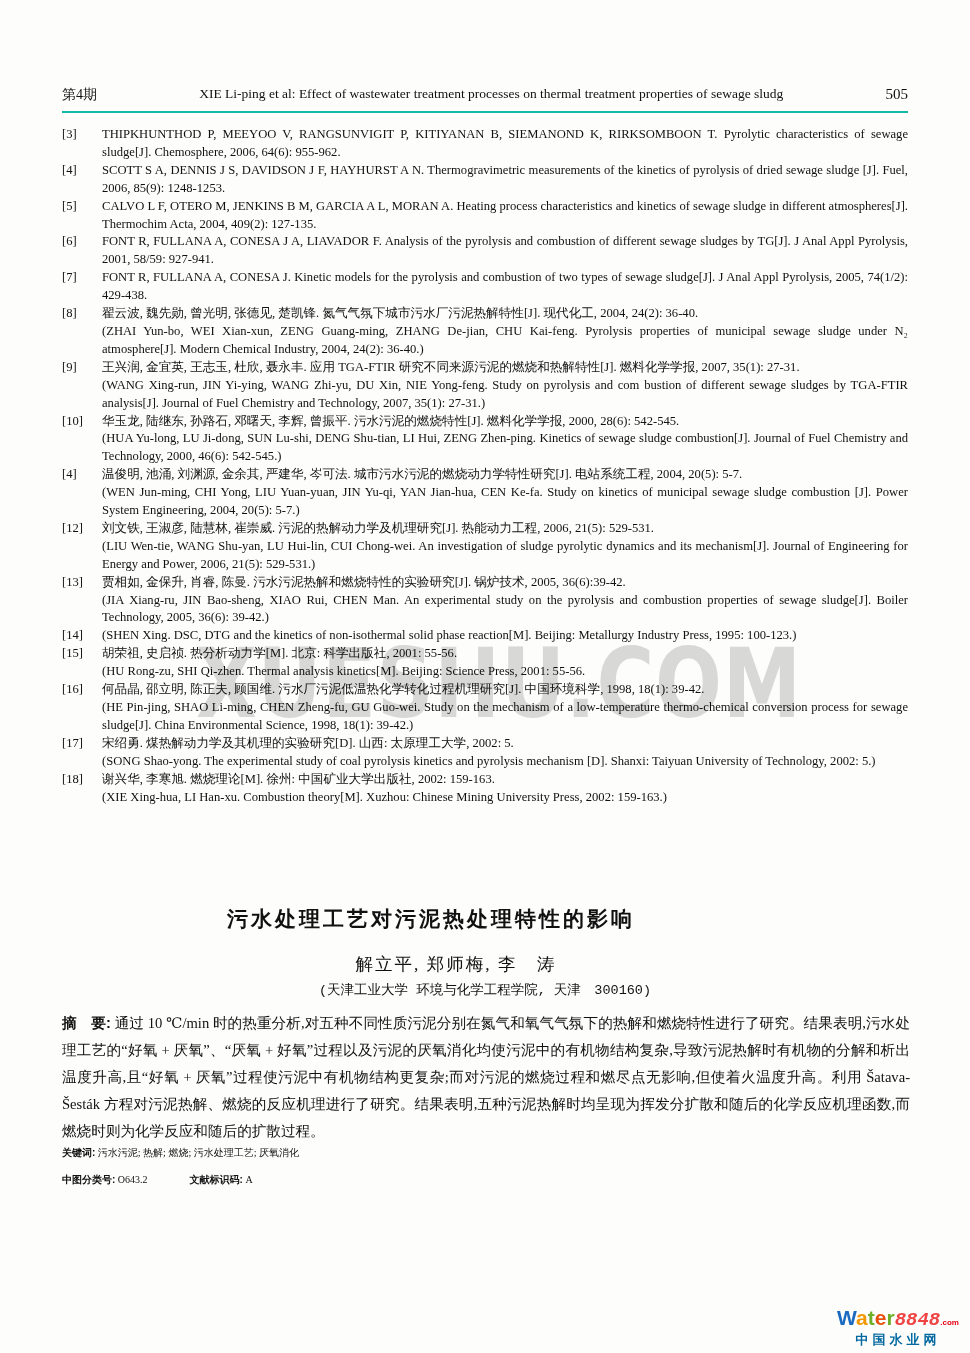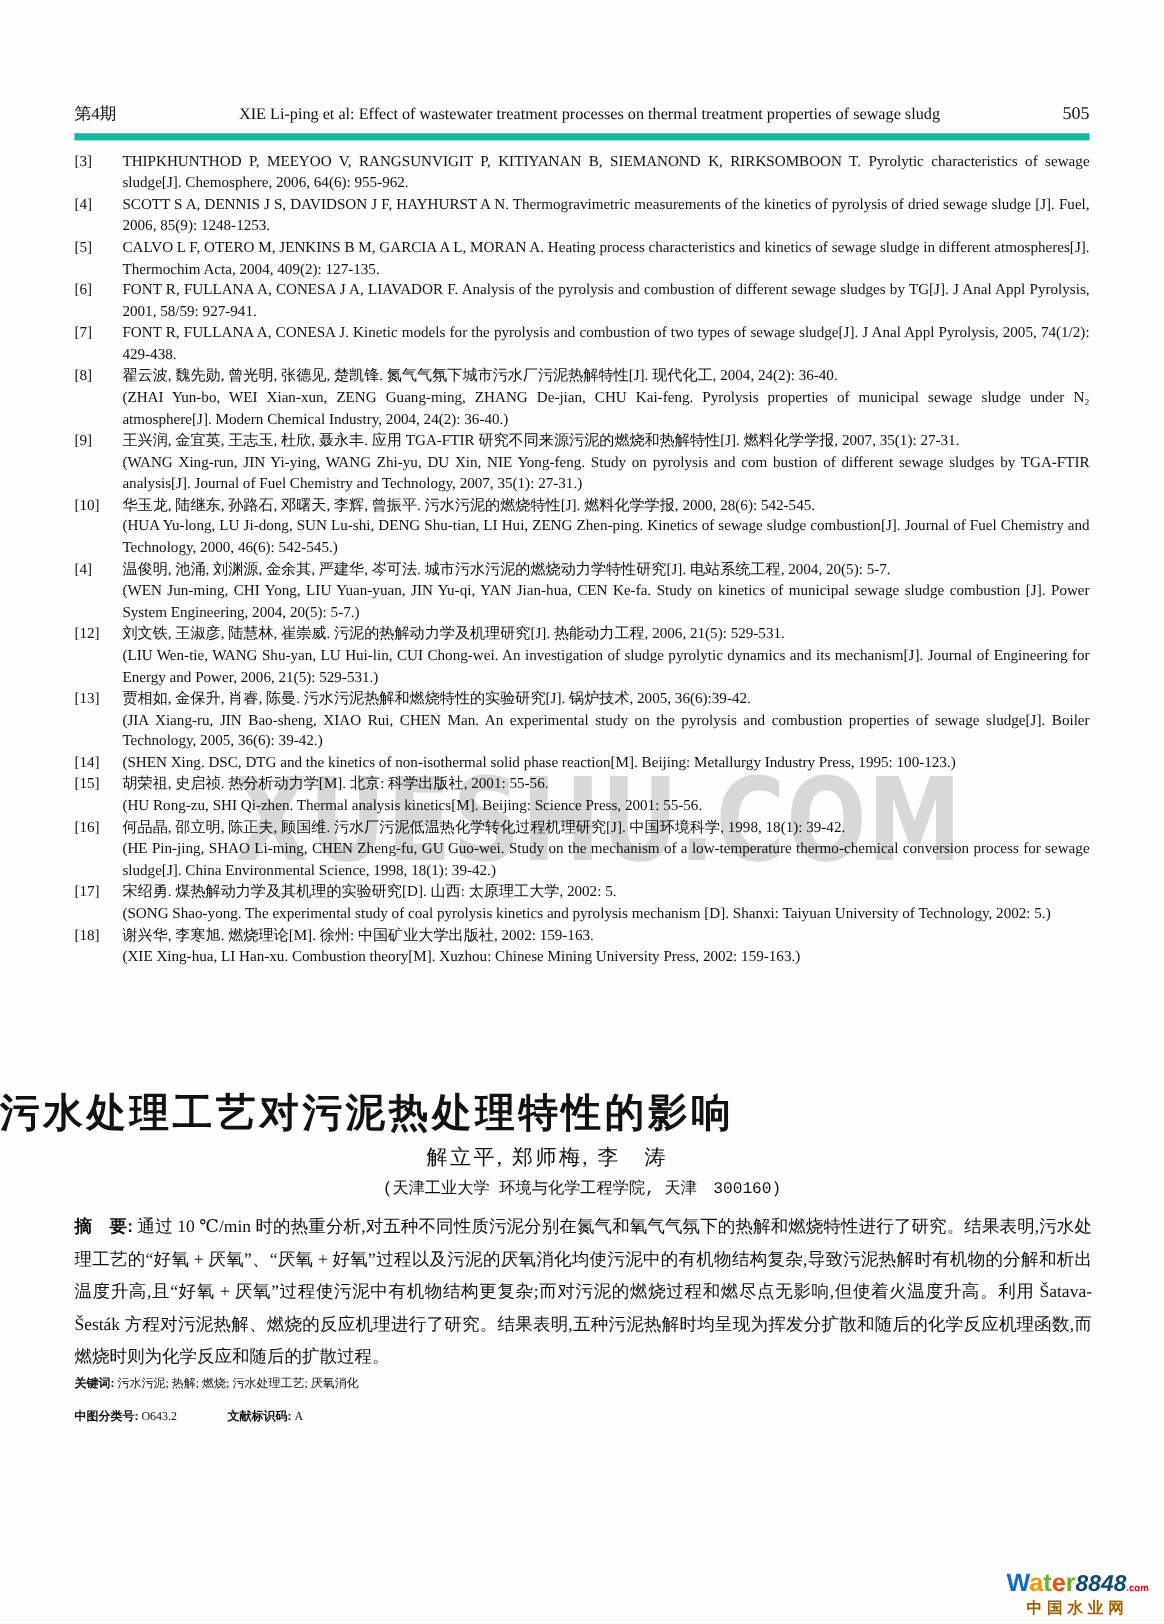--- a/index.html
+++ b/index.html
@@ -4,39 +4,39 @@
 <style>
   html,body { margin:0; padding:0; }
   body { background:#e9e9e9; font-family:"Liberation Serif","DejaVu Serif",serif; }
   .page {
     position:relative; width:970px; height:1353px; margin:0 auto;
     background:#fdfdfc; overflow:hidden; color:#111;
   }
   
   .running-head {
     position:absolute; top:86px; left:62px; width:846px;
-    display:flex; align-items:center;
-    border-bottom:6px solid #14b8a6; padding-bottom:7px;
+    display:flex; align-items:flex-start;
+    border-bottom:2px solid #14b8a6; padding-bottom:7px;
     font-size:13.5px;
   }
   .rh-issue { flex:0 0 auto; font-size:14px; }
   .rh-title { flex:1 1 auto; text-align:center; padding:0 32px; }
   .rh-page  { flex:0 0 auto; font-size:15px; }
   
   .ref-list {
     position:absolute; top:126px; left:62px; width:846px;
     font-size:12.6px; line-height:17.9px;
   }
   .ref-item { position:relative; padding-left:40px; }
   .ref-num  { position:absolute; left:0; top:0; }
   .ref-par  { margin:0; text-align:justify; }
   
   .article-title {
     position:absolute; top:905px; left:0; width:862px;
-    text-align:left; font-size:33px; font-weight:bold; letter-spacing:3px;
+    text-align:center; font-size:21px; font-weight:bold; letter-spacing:3px;
     margin:0; font-family:"Liberation Sans","DejaVu Sans",sans-serif;
   }
   .article-authors {
     position:absolute; top:952px; left:0; width:912px;
     text-align:center; font-size:17.5px; letter-spacing:2px; margin:0;
   }
   .article-affil {
     position:absolute; top:981px; left:0; width:970px;
     text-align:center; font-size:13.5px; margin:0;font-family:Liberation Mono, monospace;
   }
@@ -60,23 +60,23 @@
     white-space:nowrap; pointer-events:none;
   }
   
   .logo {
     position:absolute; right:6px; bottom:6px; width:132px; text-align:center;
     font-family:"Liberation Sans","DejaVu Sans",sans-serif; line-height:1.05;
   }
   .logo-row1 { white-space:nowrap; }
   .logo-water { font-size:21px; font-weight:bold; letter-spacing:0; }
   .logo-8848 { font-size:19px; font-style:italic; font-weight:bold;
-               font-family:Liberation Sans, sans-serif; color:#0c4a6e; }
+               font-family:Liberation Mono, monospace; color:#ef4444; }
   .logo-com { font-size:8px; font-weight:bold; color:#e60012; }
-  .logo-sub { font-size:13px; font-weight:bold; color:#a16207; letter-spacing:4px; margin-top:2px; }
+  .logo-sub { font-size:13px; font-weight:bold; color:#0369a1; letter-spacing:4px; margin-top:2px; }
 </style>
 </head>
 <body>
 
 <div class="page">
 
   <div class="running-head">
     <span class="rh-issue">第4期</span>
     <span class="rh-title">XIE Li-ping et al: Effect of wastewater treatment processes on thermal treatment properties of sewage sludg</span>
     <span class="rh-page">505</span>

